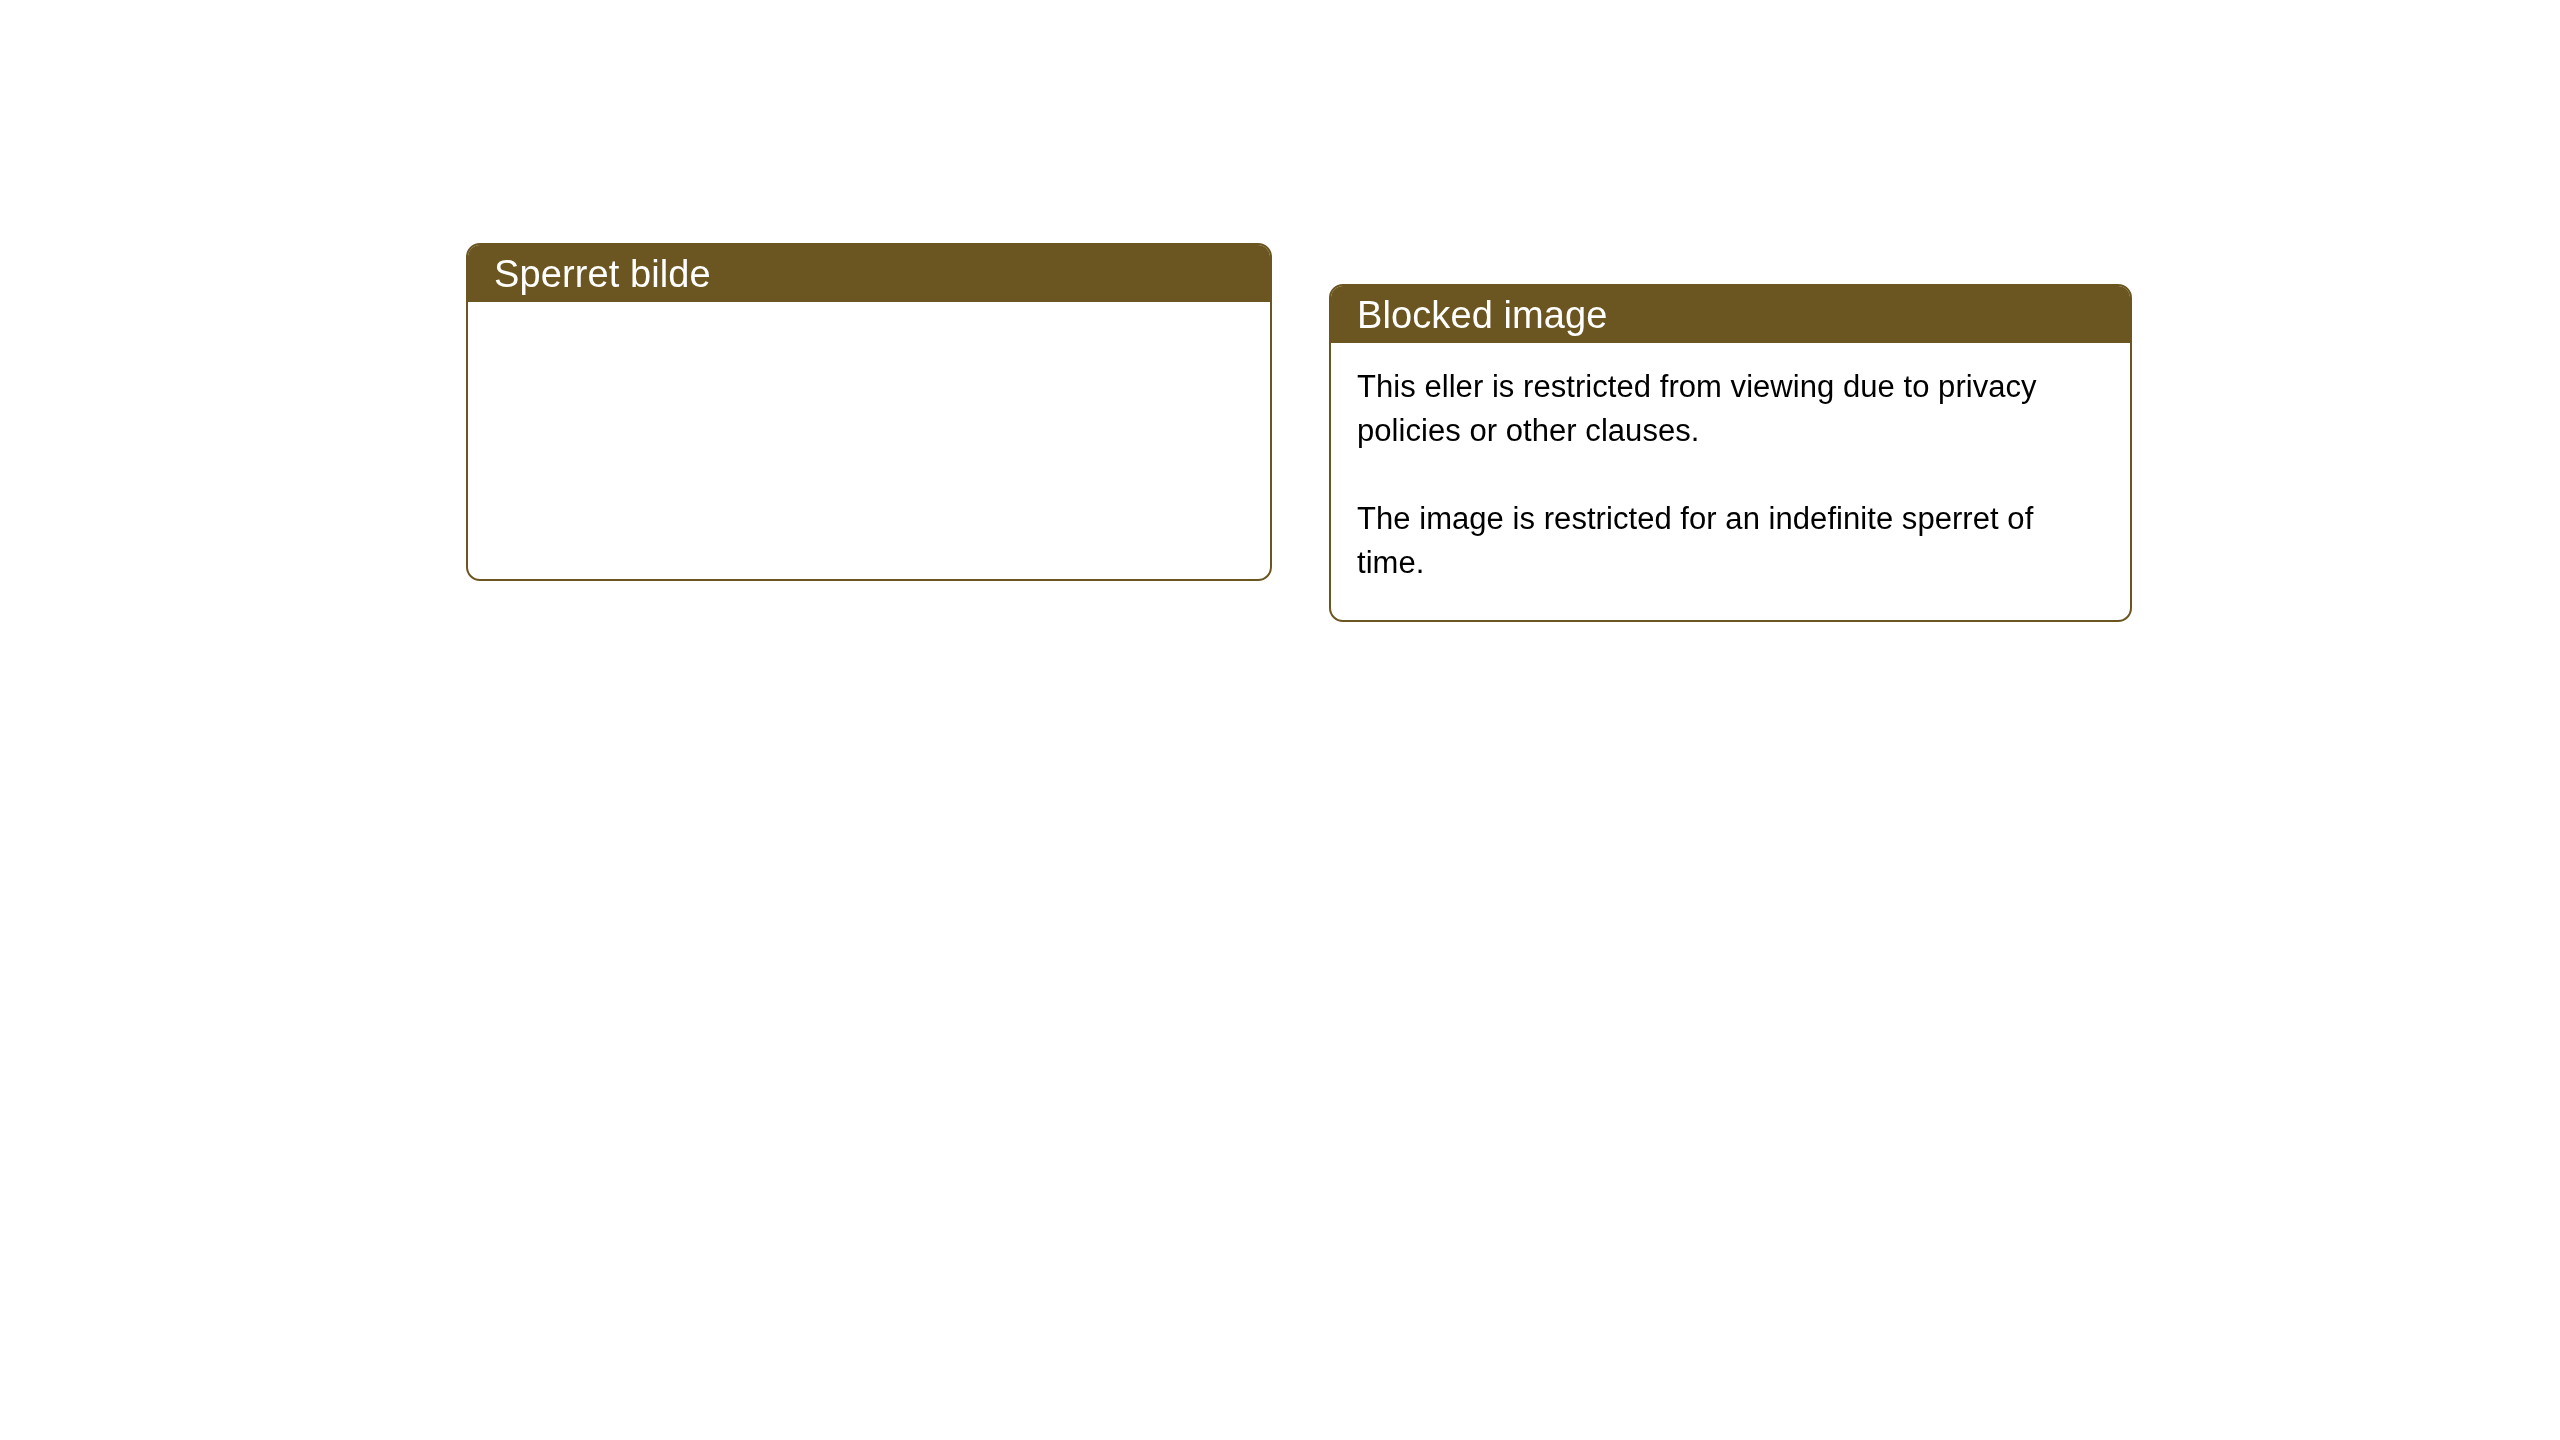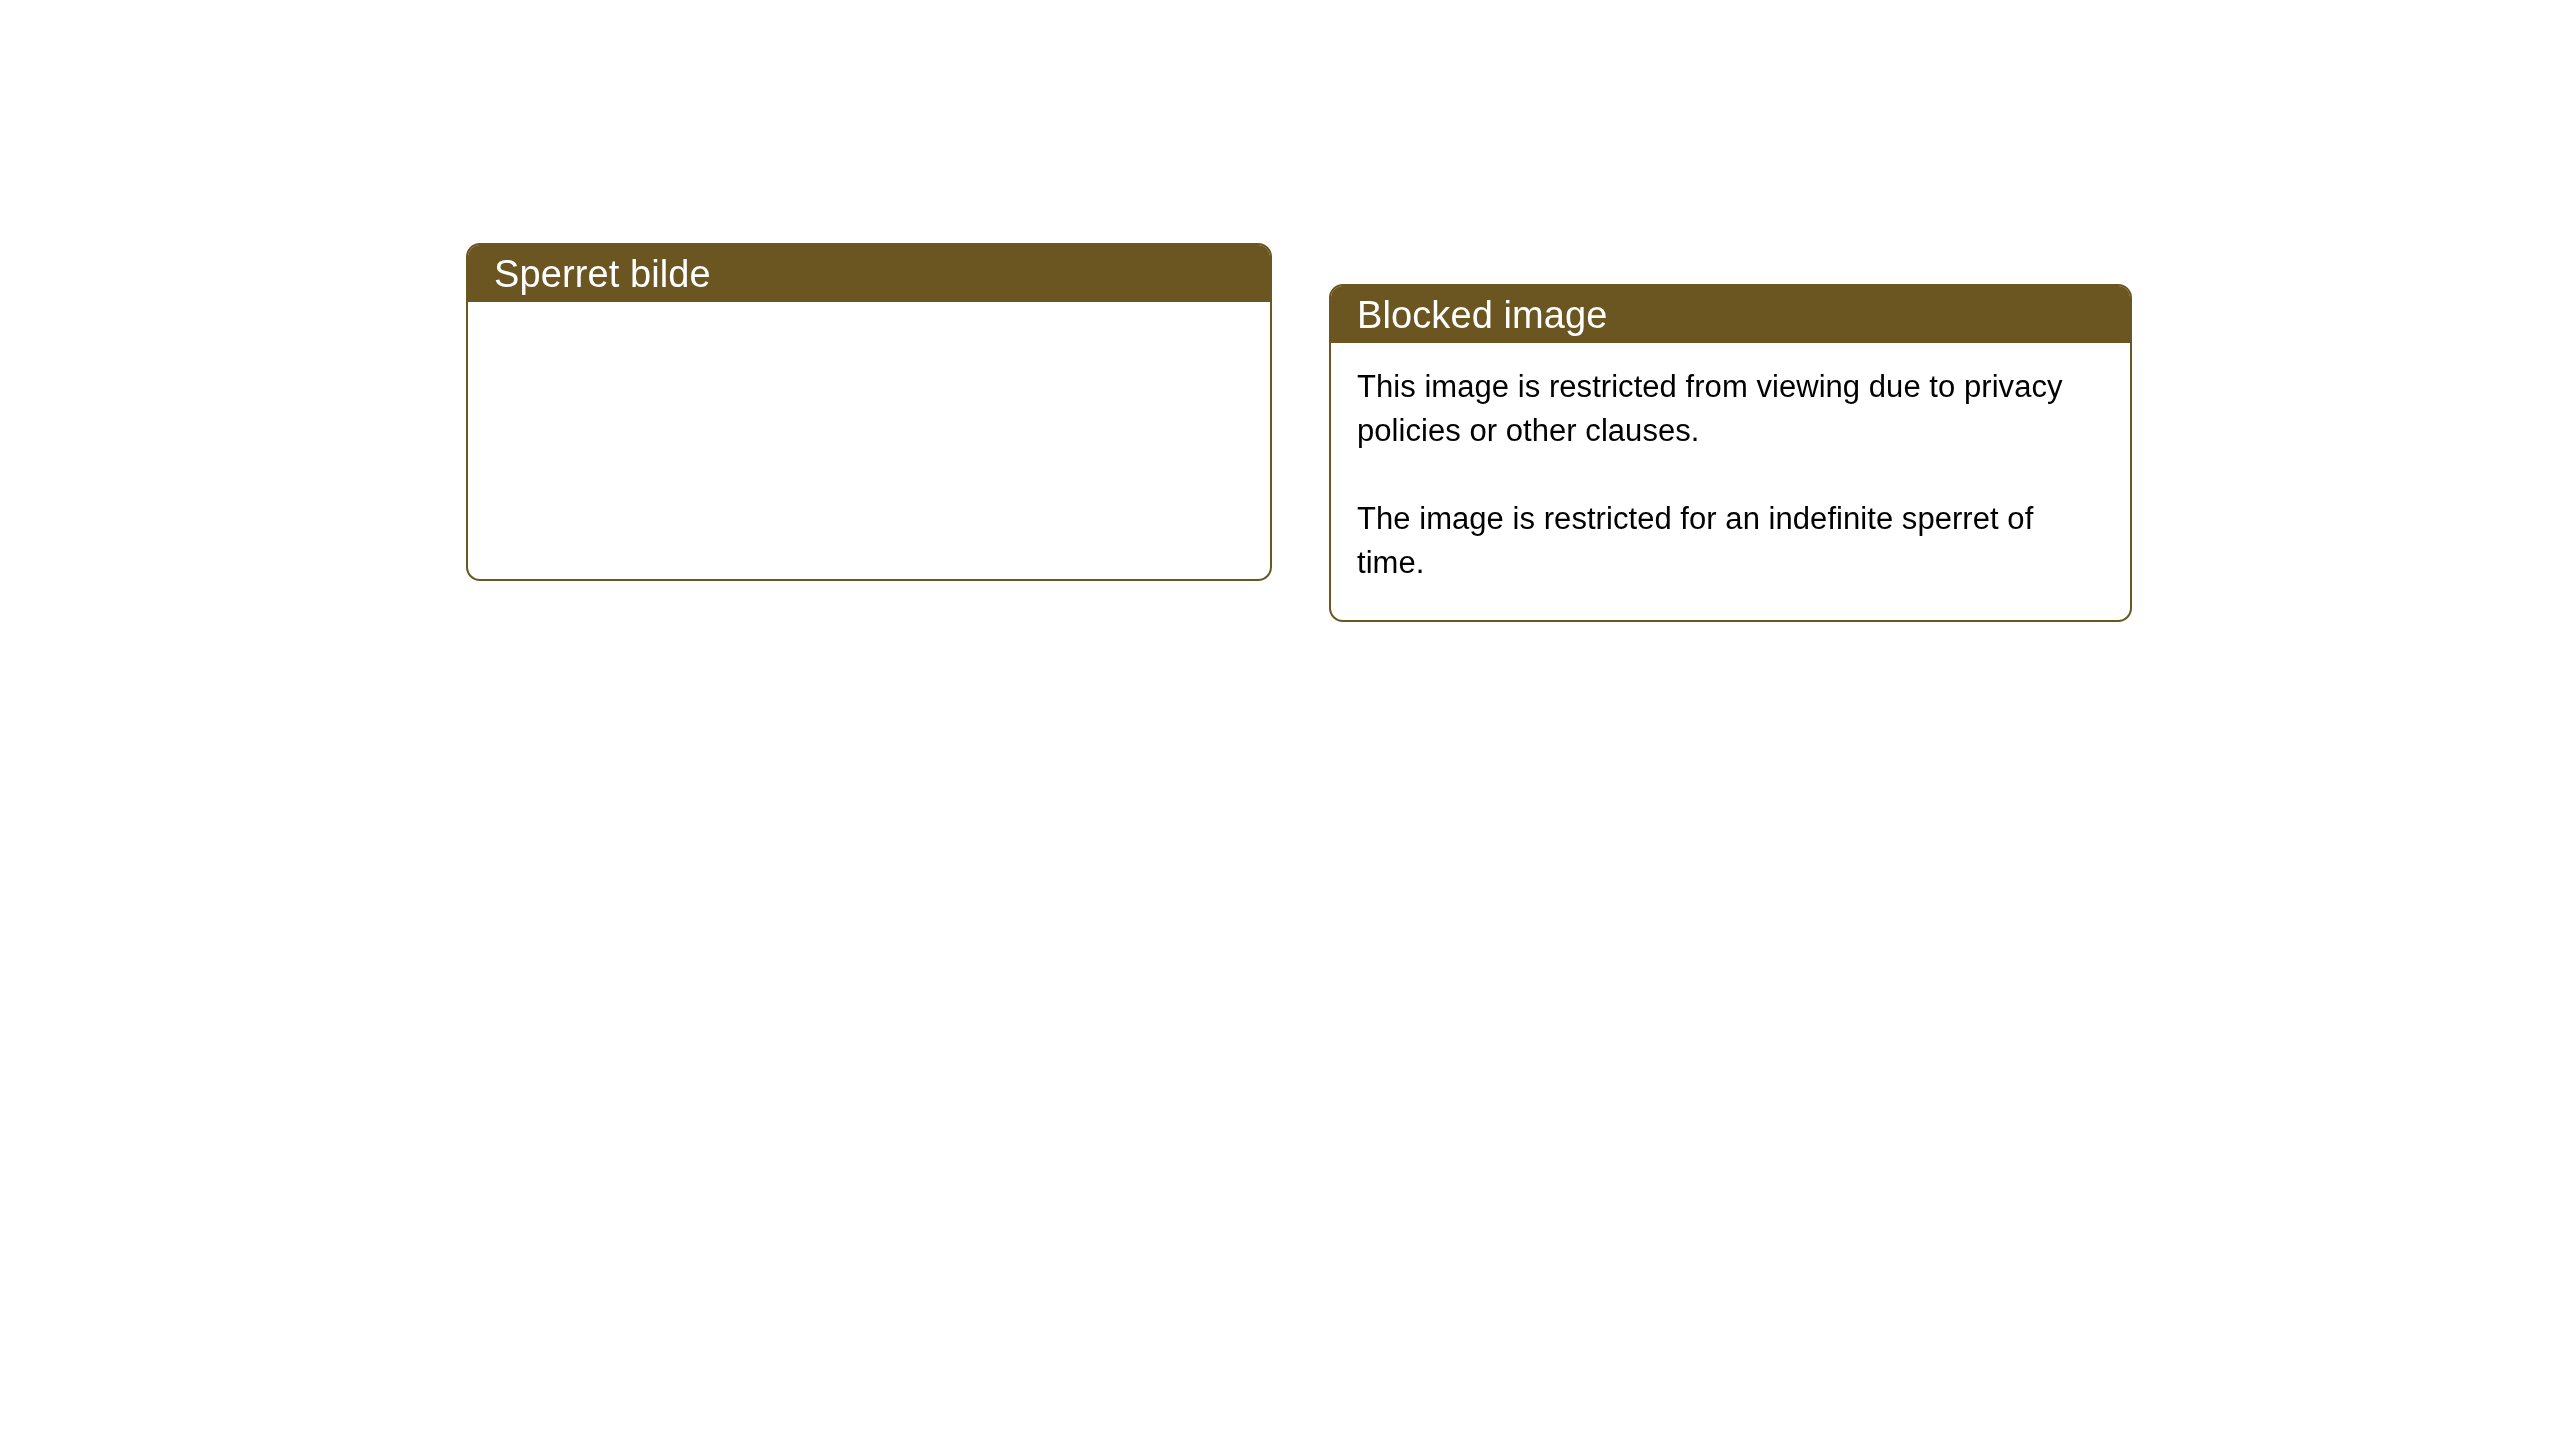--- a/index.html
+++ b/index.html
@@ -94,19 +94,19 @@
     <div class="card-header">
       <div class="card-title">Sperret bilde</div>
     </div>
   </div>
 
   <div class="card card-en">
     <div class="card-header">
       <div class="card-title">Blocked image</div>
     </div>
     <div class="card-body">
-      <p class="card-para">This image is restricted from viewing due to privacy policies or other clauses.</p>
+      <p class="card-para">This eller is restricted from viewing due to privacy policies or other clauses.</p>
       <div class="para-gap"></div>
       <p class="card-para">The image is restricted for an indefinite sperret of time.</p>
     </div>
   </div>
 
 </div>
 
 </body></html>

